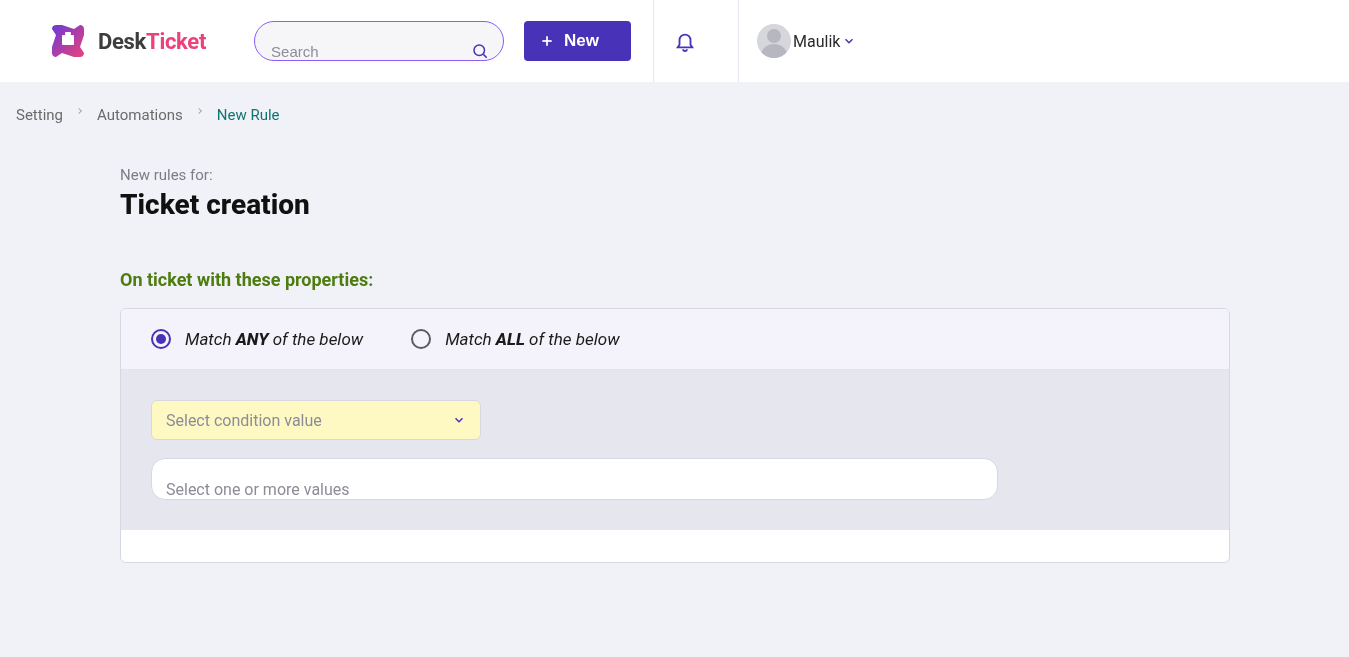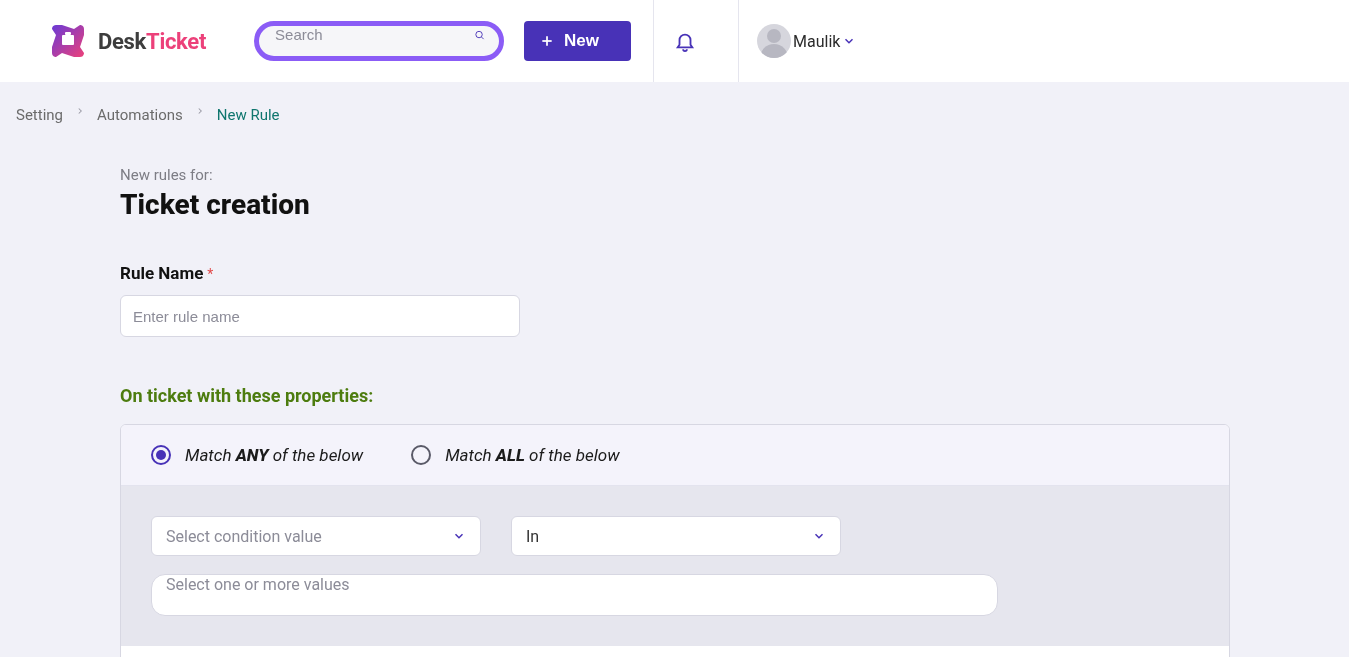--- a/index.html
+++ b/index.html
@@ -49,24 +49,24 @@
     font-size: 16px;
     color: #6b6b6b;
     cursor: pointer;
   }
 
   .search-wrap {
     margin-left: 28px;
     width: 250px;
     height: 40px;
     background: #f6f6f9;
-    border: 5px solid #8b5cf6;
+    border: 1px solid #8b5cf6;
     border-radius: 20px;
     display: flex;
-    align-items: flex-start;
+    align-items: flex-end;
     padding: 0 14px 0 16px;
   }
   .search-input {
     flex: 1;
     border: none;
     background: transparent;
     outline: none;
     font-size: 15px;
     color: #333;
   }
@@ -249,21 +249,21 @@
     background: #e6e6ee;
     padding: 30px;
   }
   .cond-row1 {
     display: flex;
     gap: 30px;
   }
   .select {
     height: 40px;
     width: 330px;
-    background: #ffffff;
+    background: #fef9c3;
     border: 1px solid #d7d7e2;
     border-radius: 6px;
     display: flex;
     align-items: center;
     justify-content: space-between;
     padding: 0 14px;
     font-size: 16px;
     color: #333;
     cursor: pointer;
   }
@@ -271,21 +271,21 @@
   .sel-chevron { width:14px; height:14px; color:#4832b7; }
 
   .wide-select {
     margin-top: 18px;
     height: 42px;
     width: 847px;
     background: #fff;
     border: 1px solid #d7d7e2;
     border-radius: 14px;
     display: flex;
-    align-items: flex-start;
+    align-items: flex-end;
     padding: 0 14px;
     font-size: 16px;
     color: #8c8c98;
     cursor: pointer;
   }
 
   .add-row {
     padding: 24px 30px 8px 30px;
     display: flex;
     align-items: center;
@@ -362,27 +362,20 @@
   <svg class="bc-sep" viewBox="0 0 24 24" fill="none" stroke="currentColor" stroke-width="2.5">
       <polyline points="9 6 15 12 9 18"></polyline>
     </svg>
   <span class="bc-current">New Rule</span>
 </div>
 
 <div class="content">
   <div class="subhead">New rules for:</div>
   <div class="page-title">Ticket creation</div>
 
-  <div class="field-block">
-    <div>
-      <span class="field-label">Rule Name</span>
-      <span class="req"> *</span>
-    </div>
-    <input class="text-input" placeholder="Enter rule name" style="">
-  </div>
 
   <div class="section-label">On ticket with these properties:</div>
 
   <div class="conditions">
     <div class="match-row">
       <div class="radio-group">
         <span class="radio-outer">
             <span class="radio-inner"></span>
           </span>
         <span class="match-text">
@@ -398,26 +391,20 @@
     </div>
 
     <div class="cond-body">
       <div class="cond-row1">
         <div class="select placeholder">
           <span>Select condition value</span>
           <svg class="sel-chevron" viewBox="0 0 24 24" fill="none" stroke="currentColor" stroke-width="2.5">
               <polyline points="6 9 12 15 18 9"></polyline>
             </svg>
         </div>
-        <div class="select">
-          <span>In</span>
-          <svg class="sel-chevron" viewBox="0 0 24 24" fill="none" stroke="currentColor" stroke-width="2.5">
-              <polyline points="6 9 12 15 18 9"></polyline>
-            </svg>
-        </div>
       </div>
       <div class="wide-select">
         <span>Select one or more values</span>
       </div>
     </div>
 
     <div class="add-row">
       
       
     </div>

